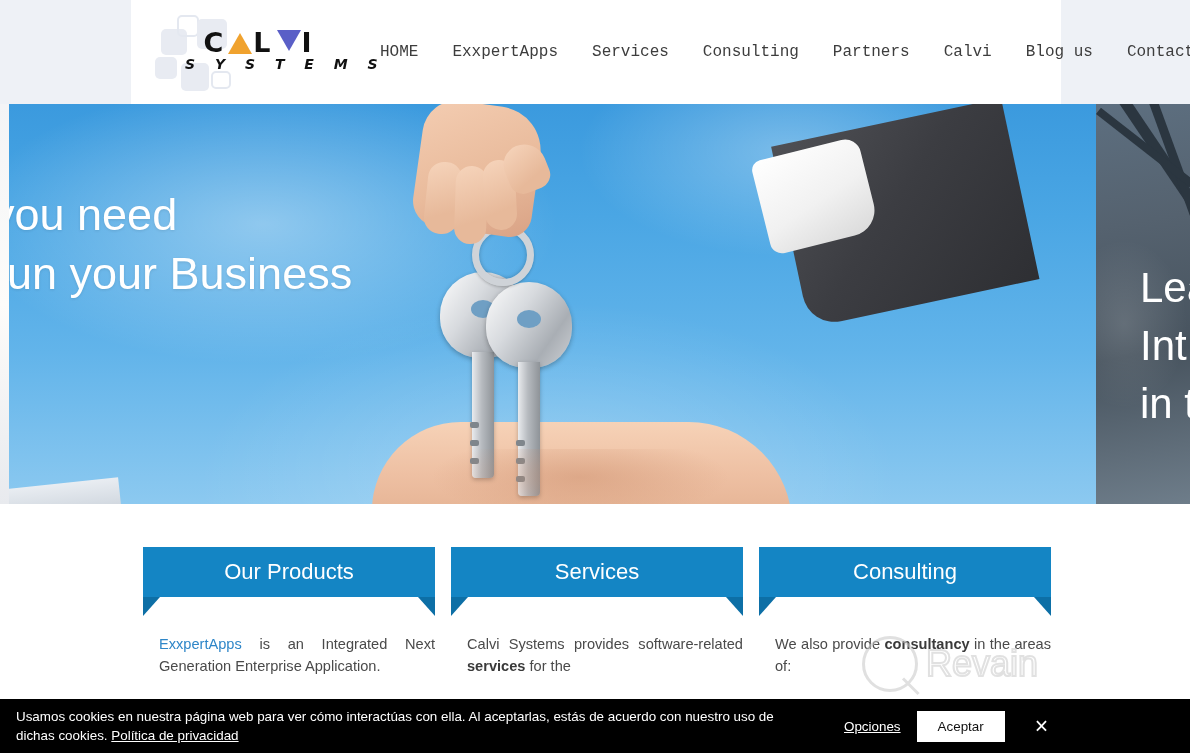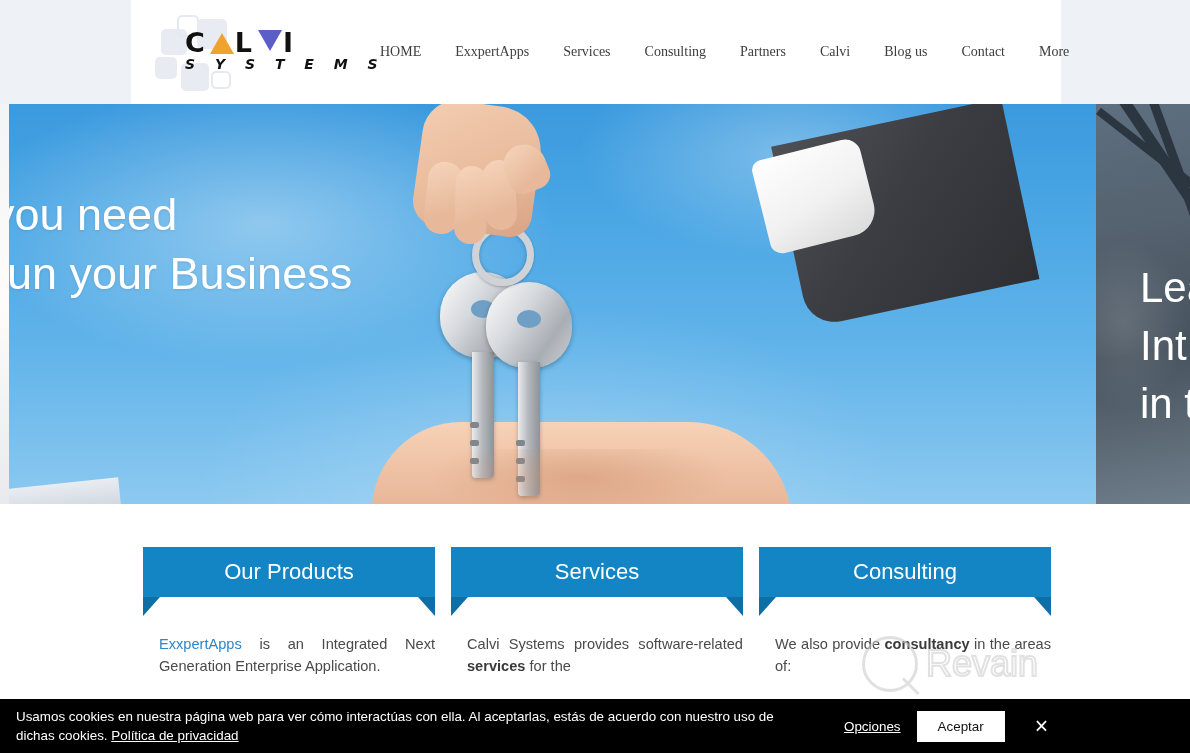--- a/index.html
+++ b/index.html
@@ -39,20 +39,21 @@
     align-items: center;
   }
 
   
   .logo {
     position: relative;
     width: 175px;
     height: 78px;
     margin-left: 24px;
     flex: 0 0 auto;
+    text-align: center;
   }
   .logo-bg { position: absolute; inset: 0; }
   .sq {
     position: absolute;
     background: #e8ebf2;
     border-radius: 5px;
   }
   .sq.outline {
     background: transparent;
     border: 2px solid #e4e8f0;
@@ -103,26 +104,26 @@
   }
 
   
   .nav {
     display: flex;
     align-items: center;
     margin-left: 42px;
     gap: 0px;
   }
   .nav-item {
-    font-size: 14px;
+    font-size: 16px;
     color: #3d3d3d;
     padding: 8px 17px;
     white-space: nowrap;
     cursor: pointer;
-    font-family: Liberation Serif, serif;
+    font-family: Liberation Mono, monospace;
   }
   .nav-item:first-child { padding-left: 8px; }
 
   
   .hero {
     position: absolute;
     top: 104px; left: 0;
     width: 1190px;
     height: 400px;
     overflow: hidden;

